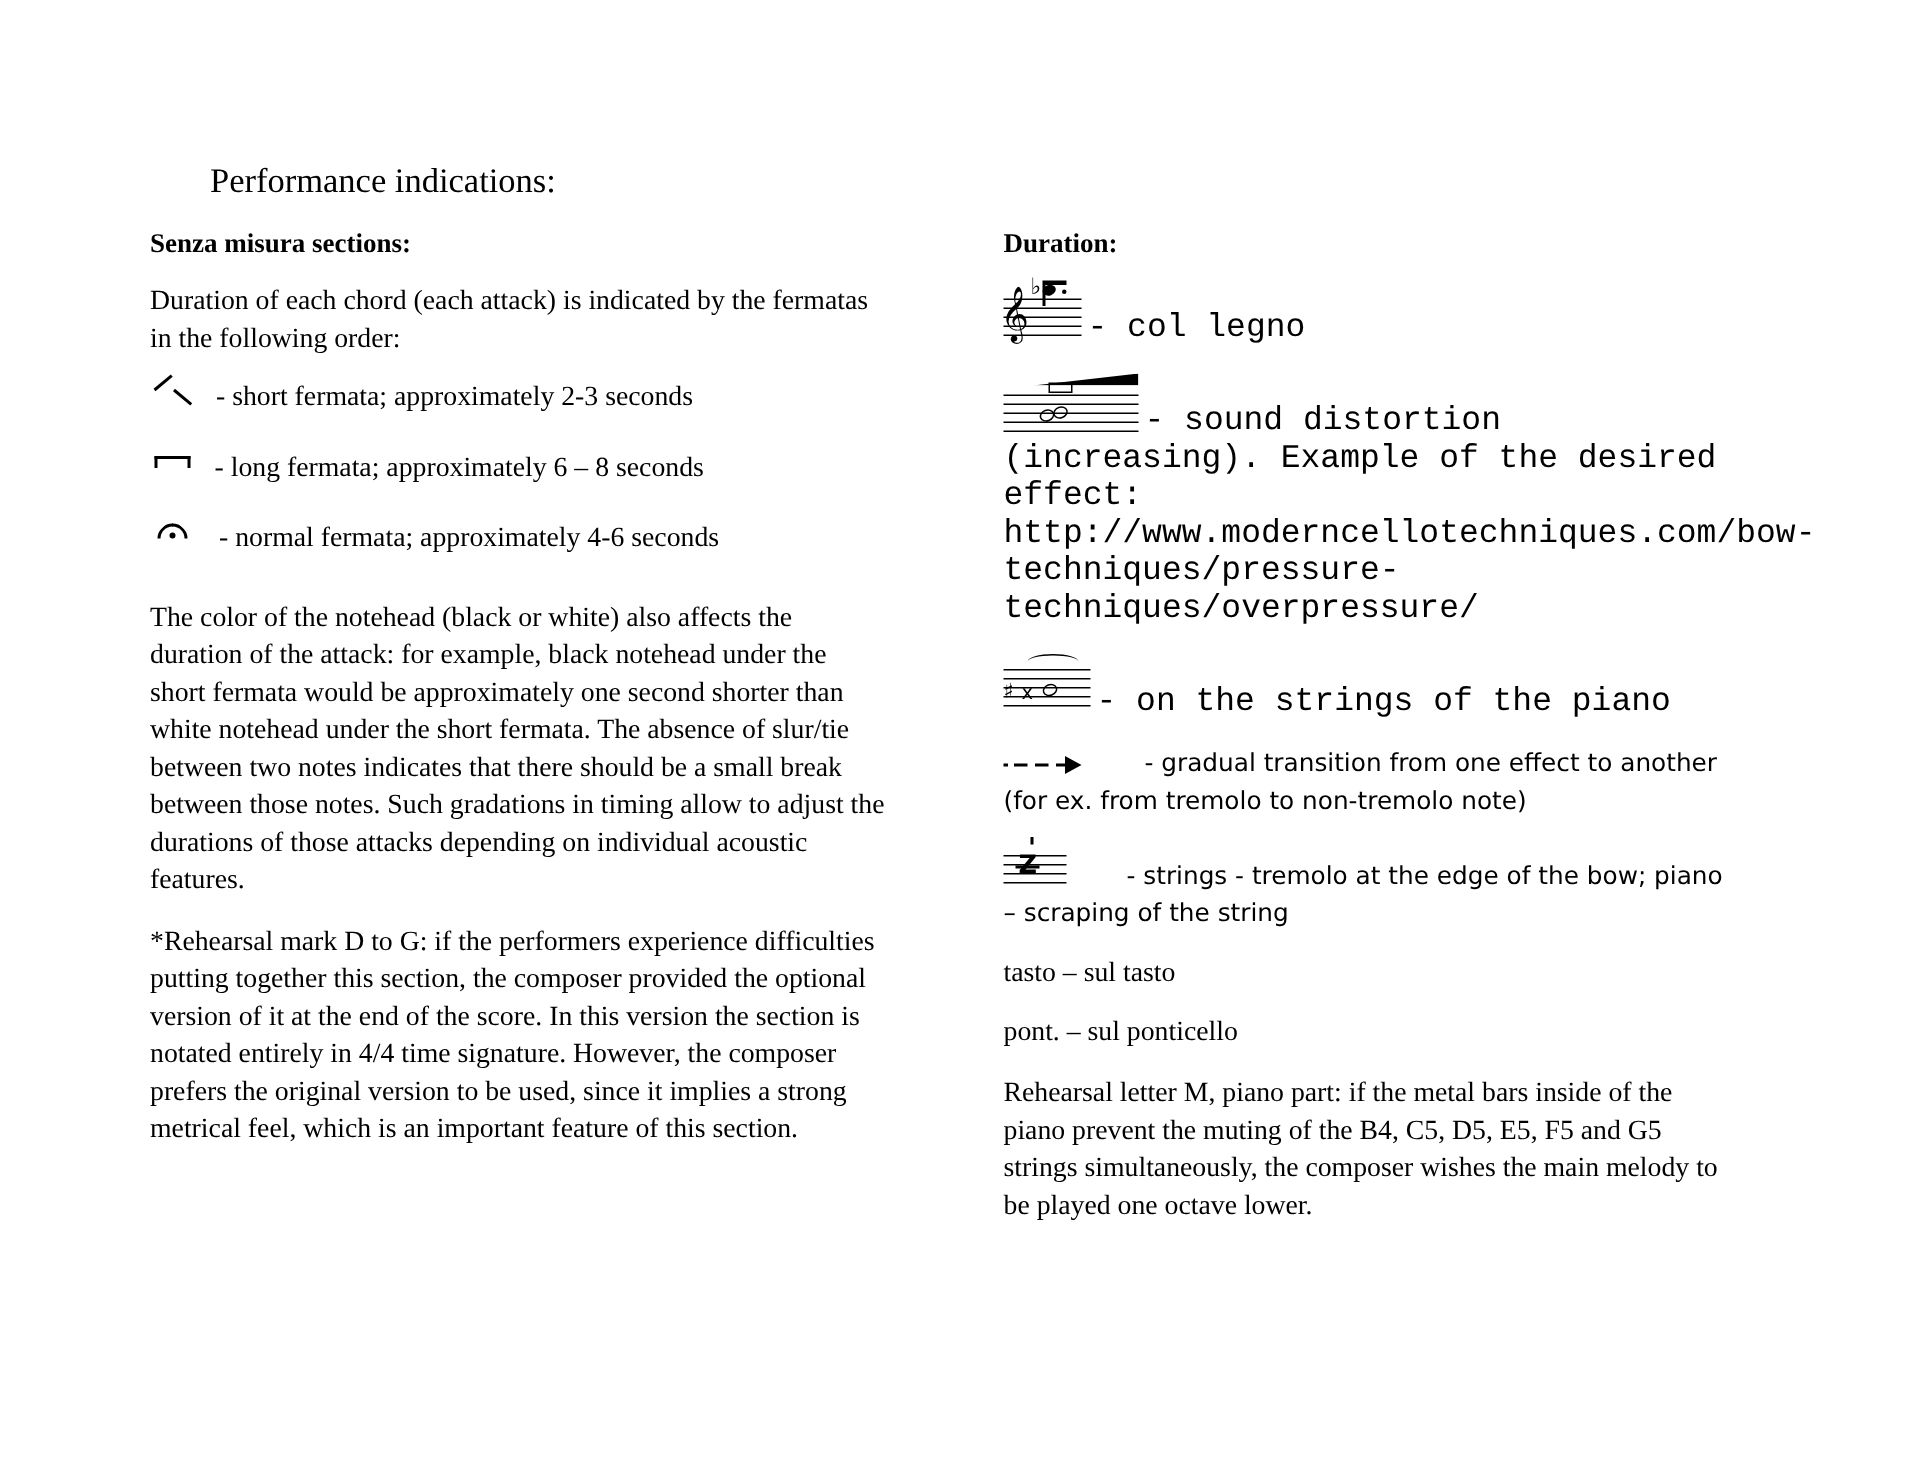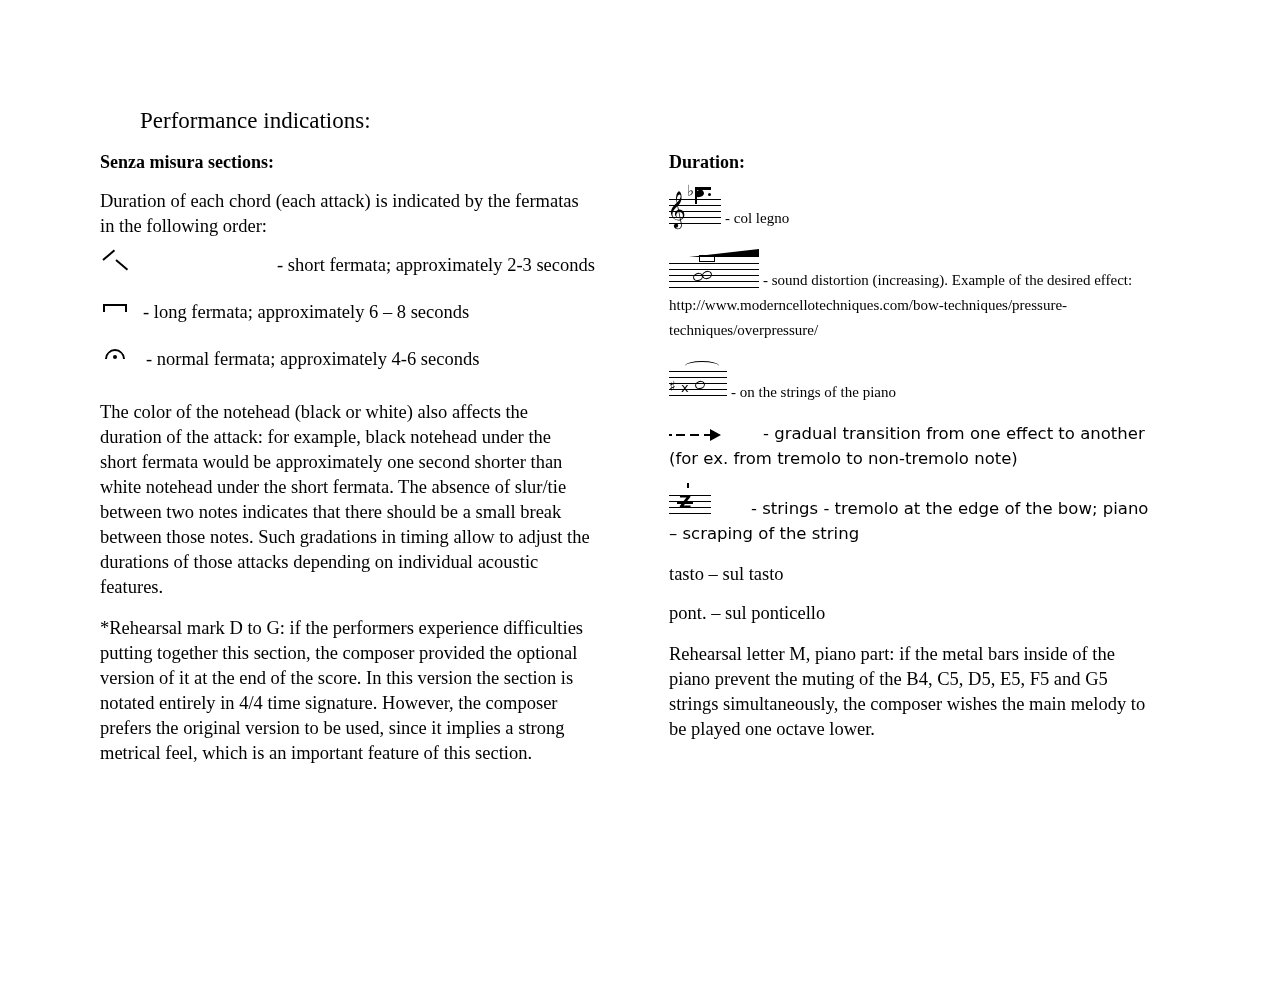--- a/index.html
+++ b/index.html
@@ -233,40 +233,40 @@
     border-top: 6px solid transparent;
     border-bottom: 6px solid transparent;
   }
   .inline-wrap {
     font-family: "DejaVu Sans", sans-serif;
     font-size: 16.5px;
     line-height: 25px;
     margin-left: 36px;
   }
   .inline-serif {
-    font-family: Liberation Serif, serif;
-    font-size: 15px;
+    font-family: Liberation Mono, monospace;
+    font-size: 22px;
     line-height: 25px;
   }
   .blk { margin-bottom: 14px; }
 </style>
 </head>
 <body>
 
 <div class="page">
 
   <div class="title">Performance indications:</div>
 
   <div class="col-left">
 
     <div class="colhead">Senza misura sections:</div>
 
     <p class="serif">Duration of each chord (each attack) is indicated by the fermatas in the following order:</p>
 
-    <div class="legend-row" style="margin-top:12px;justify-content:space-between;">
+    <div class="legend-row" style="margin-top:12px;">
       <span class="sym fermata-short"></span>
       <span class="txt">- short fermata; approximately 2-3 seconds</span>
     </div>
 
     <div class="legend-row" style="margin-top:22px;">
       <span class="sym fermata-long"></span>
       <span class="txt">- long fermata; approximately 6 – 8 seconds</span>
     </div>
 
     <div class="legend-row" style="margin-top:22px;">

